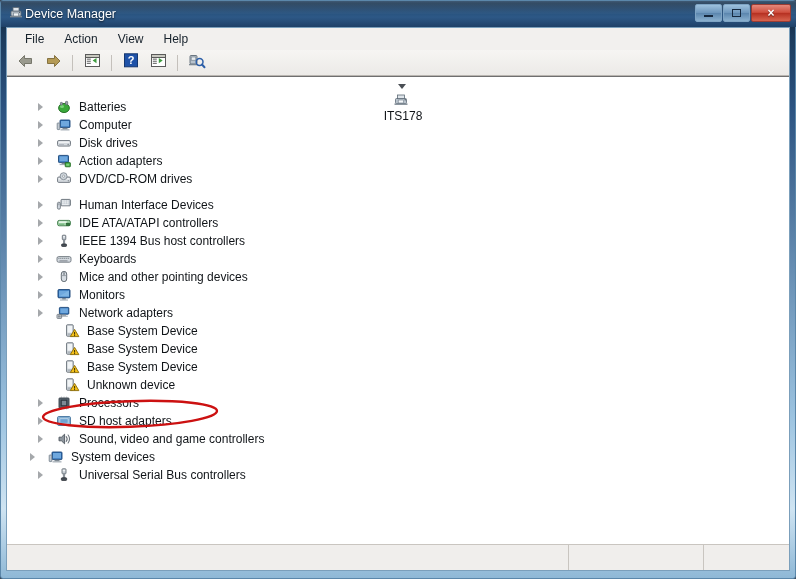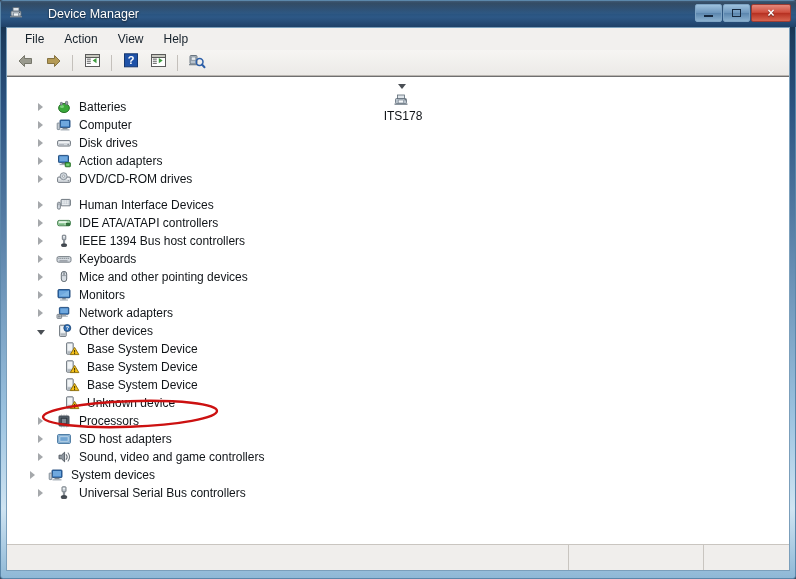--- a/index.html
+++ b/index.html
@@ -30,21 +30,21 @@
     position:absolute;left:0;top:0;width:796px;height:26px;
     background:linear-gradient(180deg,#203f5e 0%,#17334f 8%,#28527e 46%,#2d5886 62%,#1f4168 100%);
     overflow:hidden;
   }
   #title-sheen{
     position:absolute;left:0;top:0;width:796px;height:13px;
     background:linear-gradient(180deg,rgba(255,255,255,.14),rgba(255,255,255,.02));
     pointer-events:none;
   }
   #title-left{
-    position:absolute;left:7px;top:3px;display:flex;align-items:center;gap:24px;
+    position:absolute;left:7px;top:3px;display:flex;align-items:center;gap:1px;
   }
   #title-text{
     color:#ffffff;font-size:12.5px;line-height:19px;
     text-shadow:0 1px 2px rgba(0,0,0,.75);
     white-space:nowrap;
   }
   .caption-btns{position:absolute;right:6px;top:3px;display:flex;gap:1px;}
   .capbtn{
     width:27px;height:18px;box-sizing:border-box;
     border:1px solid #7ea4c4;border-radius:2px;
@@ -457,36 +457,20 @@
                 <rect x="3.4" y="2.4" width="9.4" height="6.8" rx=".8" fill="#2f6fb5" stroke="#1b4678" stroke-width=".9"></rect>
                 <rect x="4.3" y="3.3" width="7.6" height="4.9" fill="#6fa8de"></rect>
                 <rect x="6.2" y="9.4" width="3.8" height="1.3" fill="#7d8892"></rect>
                 <rect x="4.4" y="10.7" width="7.4" height="1" fill="#9aa4ad"></rect>
                 <rect x="1" y="9.4" width="4.6" height="4" rx=".6" fill="#d8dde2" stroke="#636b73" stroke-width=".8"></rect>
                 <rect x="1.9" y="10.3" width="2.8" height="2.2" fill="#8b9299"></rect>
               </svg>
             </span>
             <span class="label">Network adapters</span>
           </div>
-          <div class="row" style="padding-left: 28px;">
-            <div class="expander">
-              <div class="tri-open"></div>
-            </div>
-            <div class="dots" style="width: 6px; flex: 0 0 6px;"></div>
-            <span class="icon">
-              <svg width="16" height="16" viewBox="0 0 16 16">
-                <rect x="3.6" y="2.2" width="6.6" height="11.2" rx=".7" fill="#d8dde2" stroke="#5f6870" stroke-width=".9"></rect>
-                <rect x="4.6" y="3.3" width="4.6" height="6.4" fill="#f1f4f6"></rect>
-                <rect x="4.6" y="10.4" width="4.6" height="2" fill="#aeb6bd"></rect>
-                <circle cx="11.3" cy="5" r="3.5" fill="#2f6fb5" stroke="#1a4272" stroke-width=".8"></circle>
-                <text x="11.3" y="7.2" font-family="Liberation Sans, sans-serif" font-size="5.4" font-weight="bold" fill="#ffffff" text-anchor="middle">?</text>
-              </svg>
-            </span>
-            <span class="label">Other devices</span>
-          </div>
           <div class="row" style="padding-left: 46px;">
             <div class="dots"></div>
             <span class="icon">
               <svg width="16" height="16" viewBox="0 0 16 16">
                 <rect x="2.6" y="1.8" width="6.6" height="11.4" rx=".7" fill="#d8dde2" stroke="#5f6870" stroke-width=".9"></rect>
                 <rect x="3.6" y="2.9" width="4.6" height="6.6" fill="#f1f4f6"></rect>
                 <rect x="3.6" y="10.3" width="4.6" height="2" fill="#aeb6bd"></rect>
                 <path d="M10.6 6.4 L14.9 13.6 L6.3 13.6 Z" fill="#f5c21a" stroke="#8a6a05" stroke-width=".9" stroke-linejoin="round"></path>
                 <rect x="10.1" y="9" width="1" height="2.6" fill="#3a2c00"></rect>
                 <rect x="10.1" y="12.1" width="1" height="1" fill="#3a2c00"></rect>

